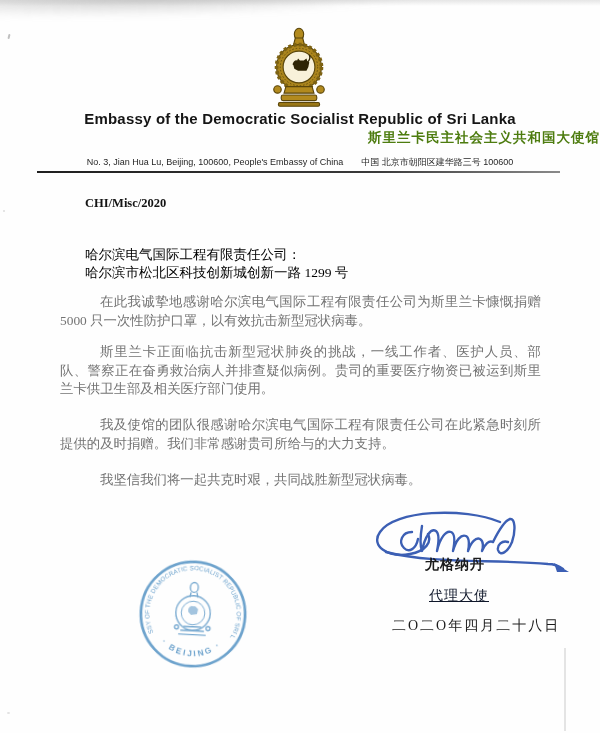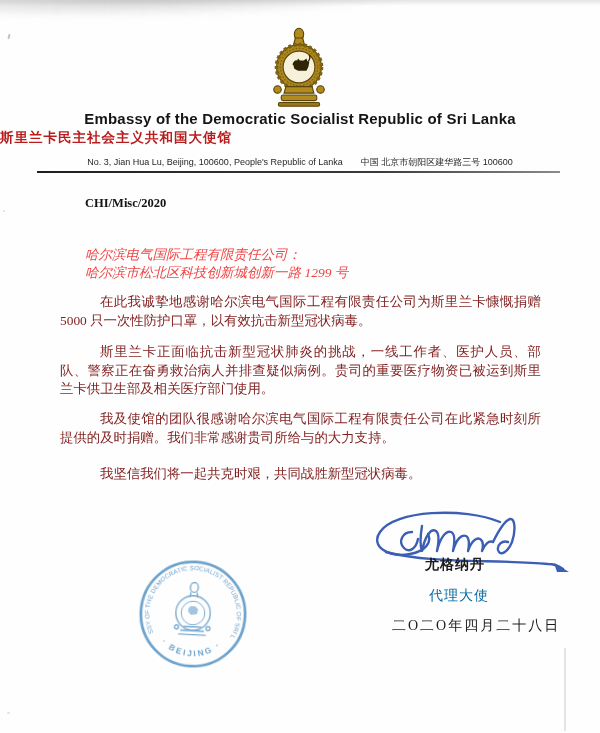--- a/index.html
+++ b/index.html
@@ -28,54 +28,54 @@
     background:rgba(205,205,205,.55); filter:blur(.6px);
   }
   
   .emblem { position:absolute; left:269px; top:24px; }
   .title-en {
     position:absolute; top:110px; left:0; right:0; text-align:center;
     font-family:"Liberation Sans","DejaVu Sans",sans-serif;
     font-weight:bold; font-size:15px; color:#151515; letter-spacing:.2px;
   }
   .title-zh {
-    position:absolute; top:129px; left:0; right:0; text-align:left;
-    font-weight:bold; font-size:13.5px; color:#b91c1c; letter-spacing:1px;
+    position:absolute; top:129px; left:0; right:0; text-align:right;
+    font-weight:bold; font-size:13.5px; color:#4d7c0f; letter-spacing:1px;
   }
   .addr-line {
     position:absolute; top:156px; left:0; right:0; text-align:center;
     font-family:"Liberation Sans","DejaVu Sans",sans-serif;
     font-size:9px; color:#262626;
   }
   .addr-line .gap { display:inline-block; width:18px; }
   .head-rule {
     position:absolute; top:171px; left:37px; width:523px; height:2px;
     background:linear-gradient(90deg,#1f1f1f,#3a3a3a 65%,#8a8a8a);
   }
   
   .ref-no {
     position:absolute; left:85px; top:196px;
     font-weight:bold; font-size:12.5px; color:#141414;
   }
   .recipient {
     position:absolute; left:85px; top:246px;
-    font-size:13.5px; line-height:17.5px; color:#ef4444;font-style:italic;
+    font-size:13.5px; line-height:17.5px; color:#000000;
   }
   .body-text {
     position:absolute; left:60px; top:293px; width:481px;
-    font-size:13.4px; line-height:18.6px; text-align:justify; color:#7f1d1d;
+    font-size:13.4px; line-height:18.6px; text-align:justify; color:#737373;
   }
   .body-text p { text-indent:40px; }
-  .body-text p + p { margin-top:11px; }
+  .body-text p + p { margin-top:17px; }
   .body-text p.g1 { margin-top:13px; }
   .body-text p.g3 { margin-top:18px; }
   
   .sig-svg { position:absolute; left:352px; top:502px; }
   .sig-name  { position:absolute; left:425px; top:556px; font-size:14px; letter-spacing:1px; color:#1b1b1b;font-weight:bold; }
-  .sig-title { position:absolute; left:429px; top:587px; font-size:14px; letter-spacing:1px; color:#0369a1; }
+  .sig-title { position:absolute; left:429px; top:587px; font-size:14px; letter-spacing:1px; color:#0f172a;text-decoration:underline; }
   .sig-date  { position:absolute; left:366px; top:617px; font-size:14px; letter-spacing:2px; color:#1b1b1b;margin-left:26px; }
   
   .stamp {
     position:absolute; left:134px; top:555px;
     opacity:.82; filter:blur(.35px); transform:rotate(3deg);
   }
 </style>
 </head>
 <body>
 
@@ -102,21 +102,21 @@
       <circle cx="55" cy="70" r="4" fill="#b28a1e"></circle>
       <path d="M18,67 h28 l2,7 h-32 z" fill="#b28a1e"></path>
       <rect x="13" y="76" width="38" height="6" rx="2" fill="#b28a1e"></rect>
       <rect x="10" y="84" width="44" height="4" rx="1.5" fill="#9a7716"></rect>
     </g>
   </svg>
 
   <div class="title-en">Embassy of the Democratic Socialist Republic of Sri Lanka</div>
   <div class="title-zh">斯里兰卡民主社会主义共和国大使馆</div>
   <div class="addr-line">
-    <span>No. 3, Jian Hua Lu, Beijing, 100600, People's Republic of Lanka</span><span class="gap"></span><span>中国 北京市朝阳区建华路三号 100600</span>
+    <span>No. 3, Jian Hua Lu, Beijing, 100600, People's Embassy of China</span><span class="gap"></span><span>中国 北京市朝阳区建华路三号 100600</span>
   </div>
   <div class="head-rule"></div>
 
   <div class="ref-no">CHI/Misc/2020</div>
   <div class="recipient">
     <div>哈尔滨电气国际工程有限责任公司：</div>
     <div>哈尔滨市松北区科技创新城创新一路 1299 号</div>
   </div>
 
   <div class="body-text">

